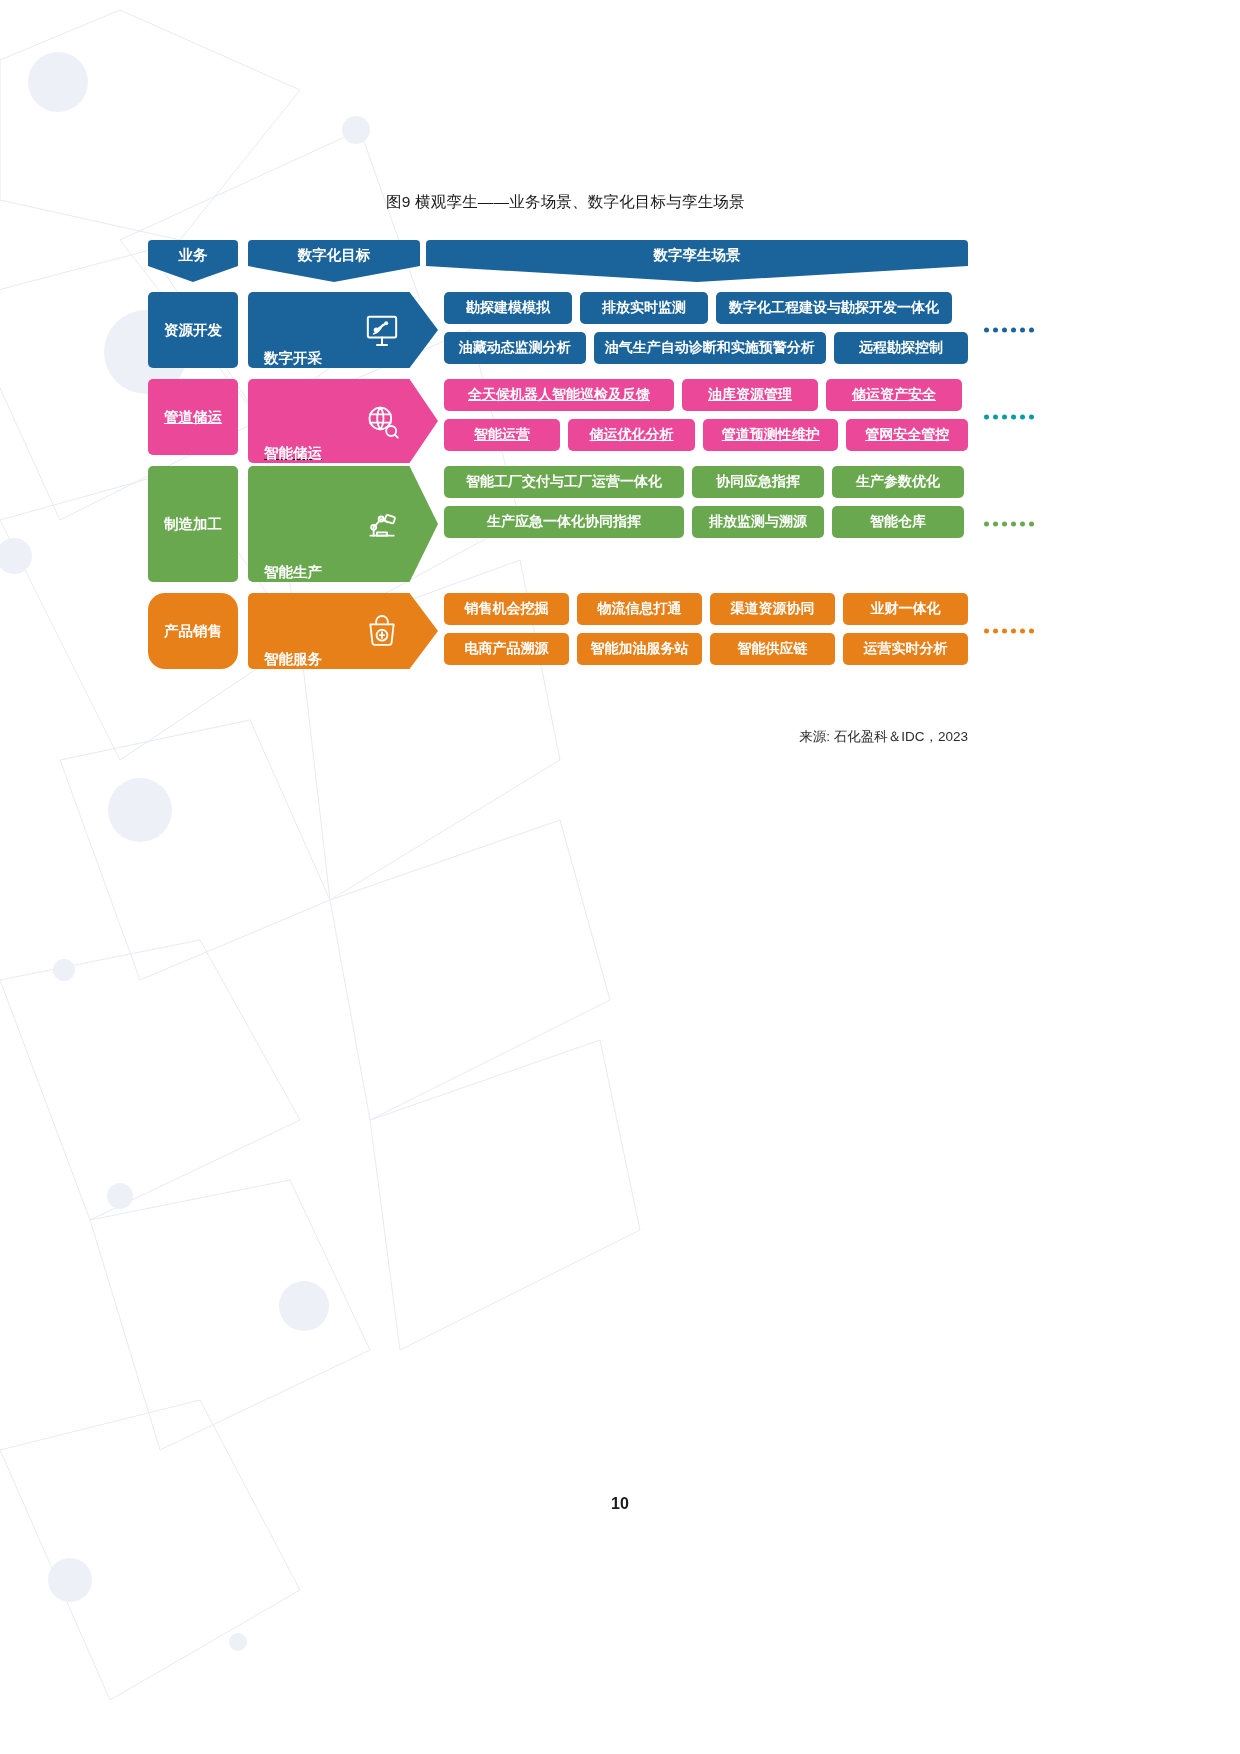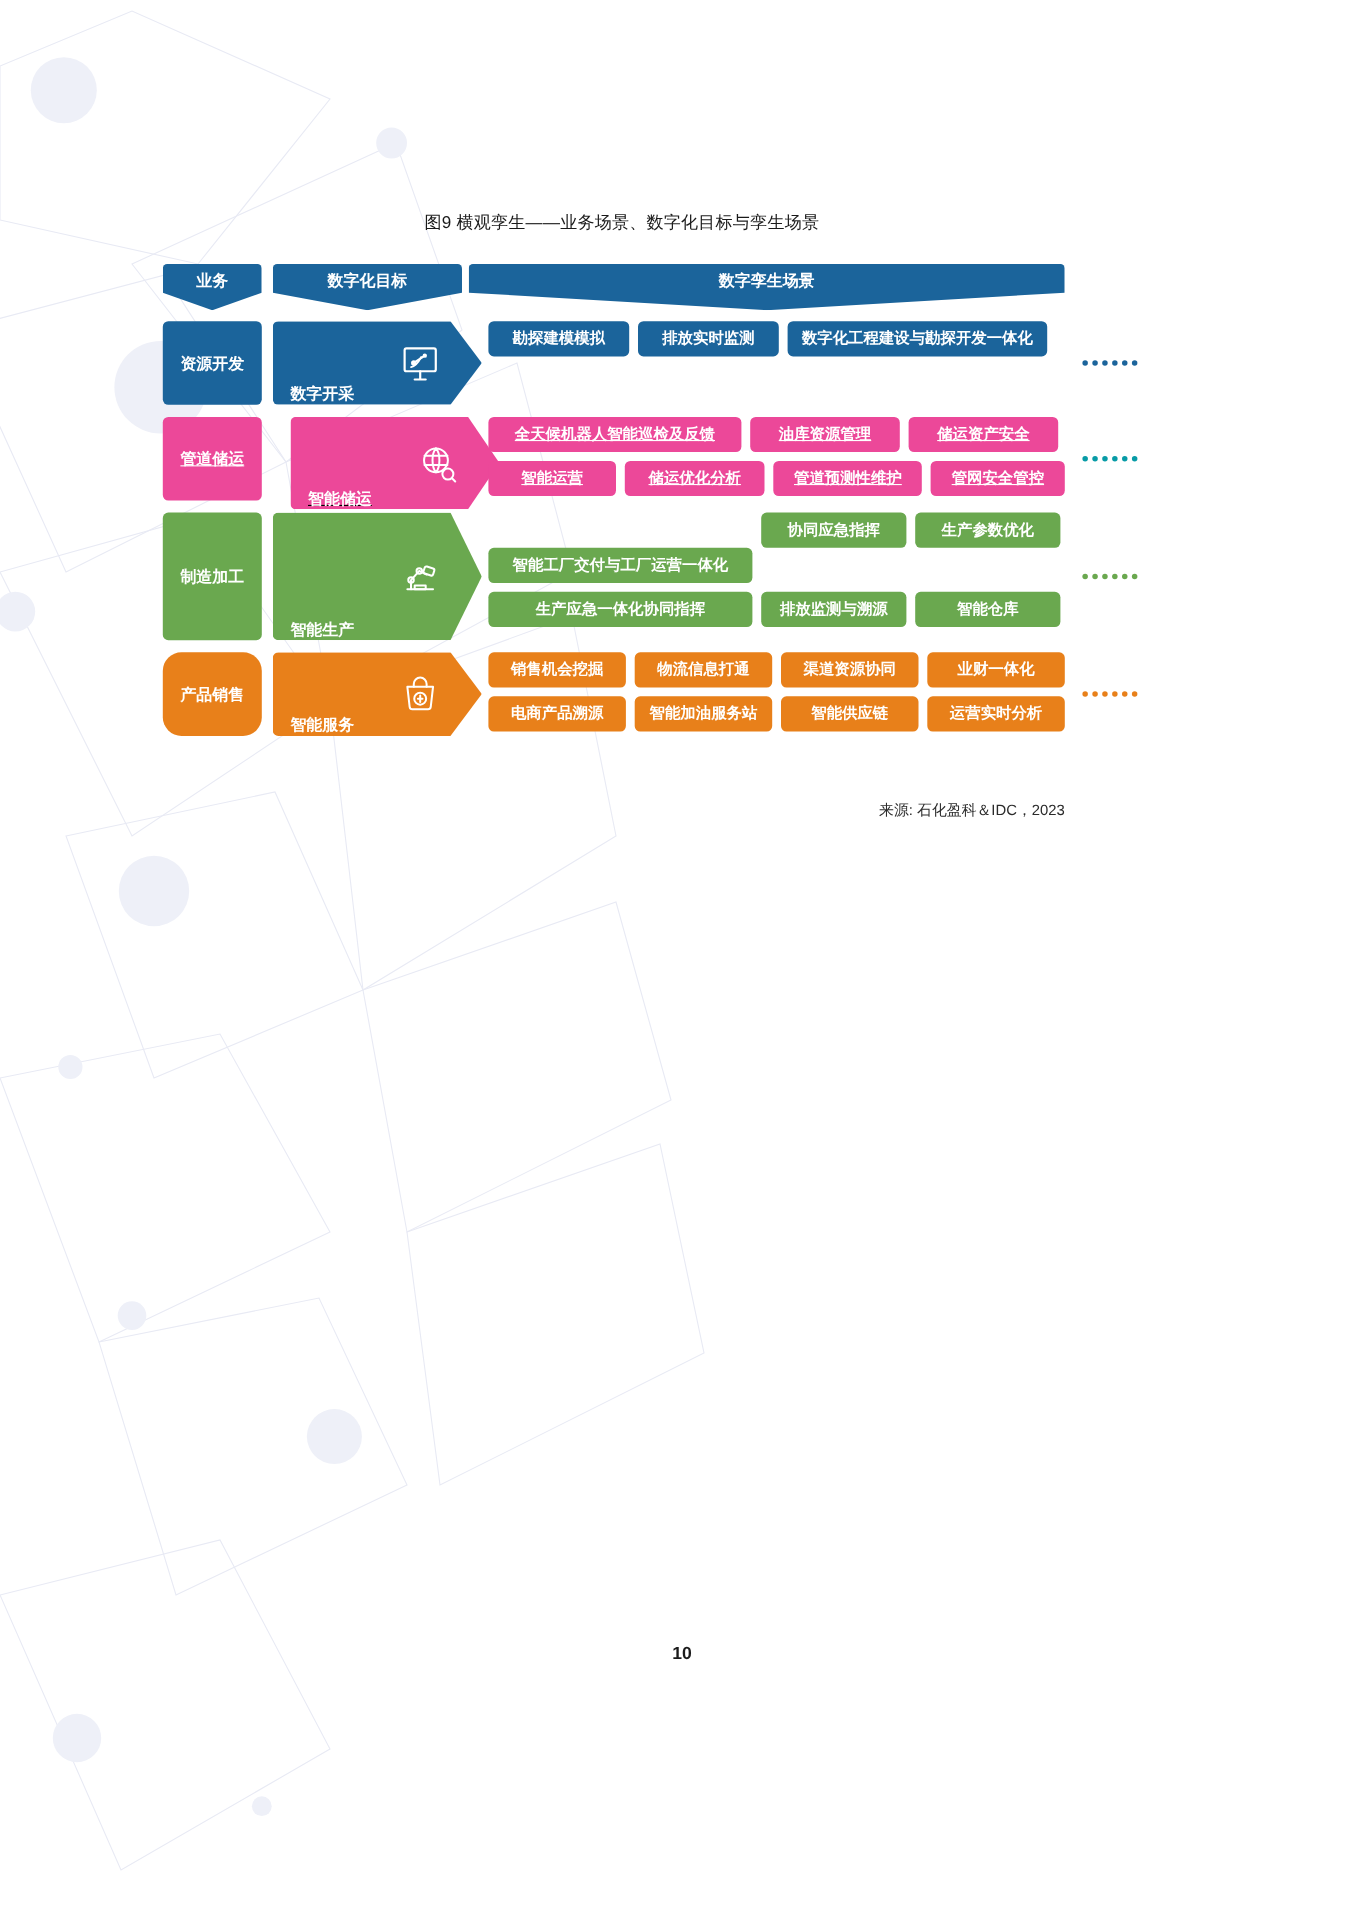--- a/index.html
+++ b/index.html
@@ -138,34 +138,39 @@
             <path d="M14 28.5c4-1 8-5 11-11" stroke-width="2"></path>
           </svg>
         </span>
       </div>
       <div class="tags">
         <div class="tagline">
           <div class="tag" style="width:128px;">勘探建模模拟</div>
           <div class="tag" style="width:128px;">排放实时监测</div>
           <div class="tag" style="width:236px;">数字化工程建设与勘探开发一体化</div>
         </div>
+        <div class="tagline">
+          <div class="tag" style="width:146px;">油藏动态监测分析</div>
+          <div class="tag" style="width:240px;">油气生产自动诊断和实施预警分析</div>
+          <div class="tag" style="width:138px;">远程勘探控制</div>
+        </div>
       </div>
       <div class="dots">
         <i></i>
           <i></i>
           <i></i>
           <i></i>
           <i></i>
           <i></i>
       </div>
     </div>
 
     <div class="row c-teal" style="height:76px;">
       <div class="biz" style="height:76px;">管道储运</div>
-      <div class="goal" style="height:84px;margin-left:16px;">
+      <div class="goal" style="height:84px;">
         <span class="goal-label">智能储运</span>
         <span class="goal-icon">
           <svg viewBox="0 0 48 48" fill="none" stroke="#ffffff" stroke-width="2.2" stroke-linecap="round" stroke-linejoin="round">
             <circle cx="22" cy="21" r="13"></circle>
             <path d="M22 8c-5 5.5-5 20 0 26M22 8c5 5.5 5 20 0 26M9.5 16h25M9.5 26h25"></path>
             <circle cx="35" cy="36" r="6"></circle>
             <path d="M39.5 40.5 43 44"></path>
           </svg>
         </span>
       </div>
@@ -202,21 +207,21 @@
             <path d="M14 38V28l9-10 8 4"></path>
             <rect x="28" y="14" width="11" height="8" rx="2" transform="rotate(18 33 18)"></rect>
             <circle cx="14" cy="28" r="3"></circle>
             <circle cx="23" cy="18" r="3"></circle>
             <path d="M18 38h12v-4H18z"></path>
           </svg>
         </span>
       </div>
       <div class="tags">
         <div class="tagline">
-          <div class="tag" style="width:240px;margin-top:32px;">智能工厂交付与工厂运营一体化</div>
+          <div class="tag" style="width:240px;">智能工厂交付与工厂运营一体化</div>
           <div class="tag" style="width:132px;">协同应急指挥</div>
           <div class="tag" style="width:132px;">生产参数优化</div>
         </div>
         <div class="tagline">
           <div class="tag" style="width:240px;">生产应急一体化协同指挥</div>
           <div class="tag" style="width:132px;">排放监测与溯源</div>
           <div class="tag" style="width:132px;">智能仓库</div>
         </div>
       </div>
       <div class="dots">

